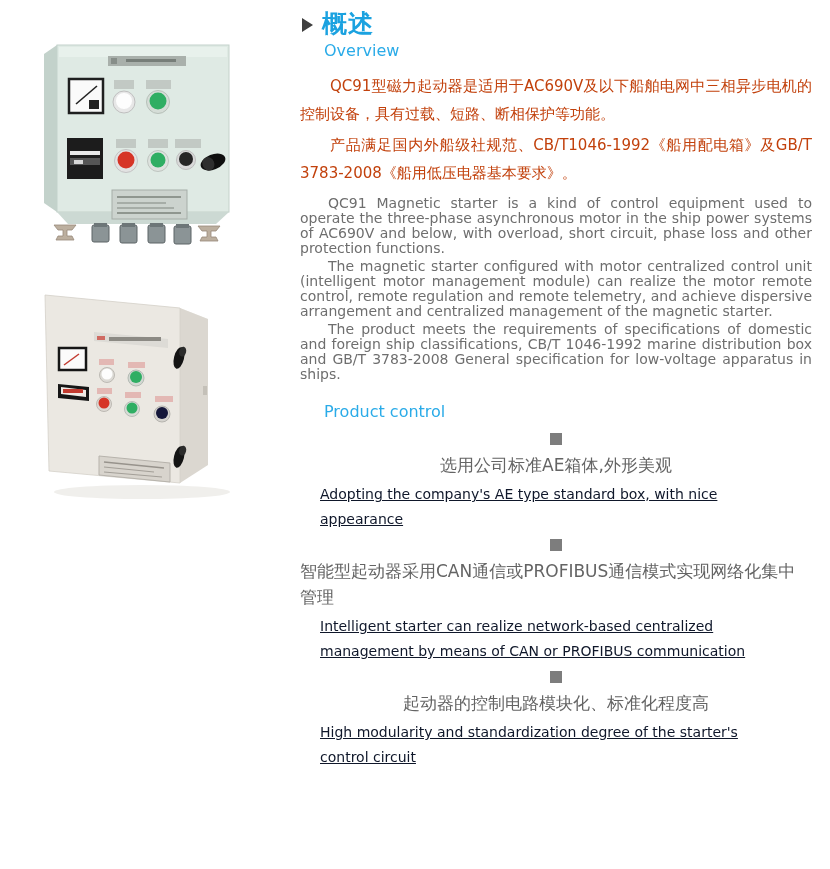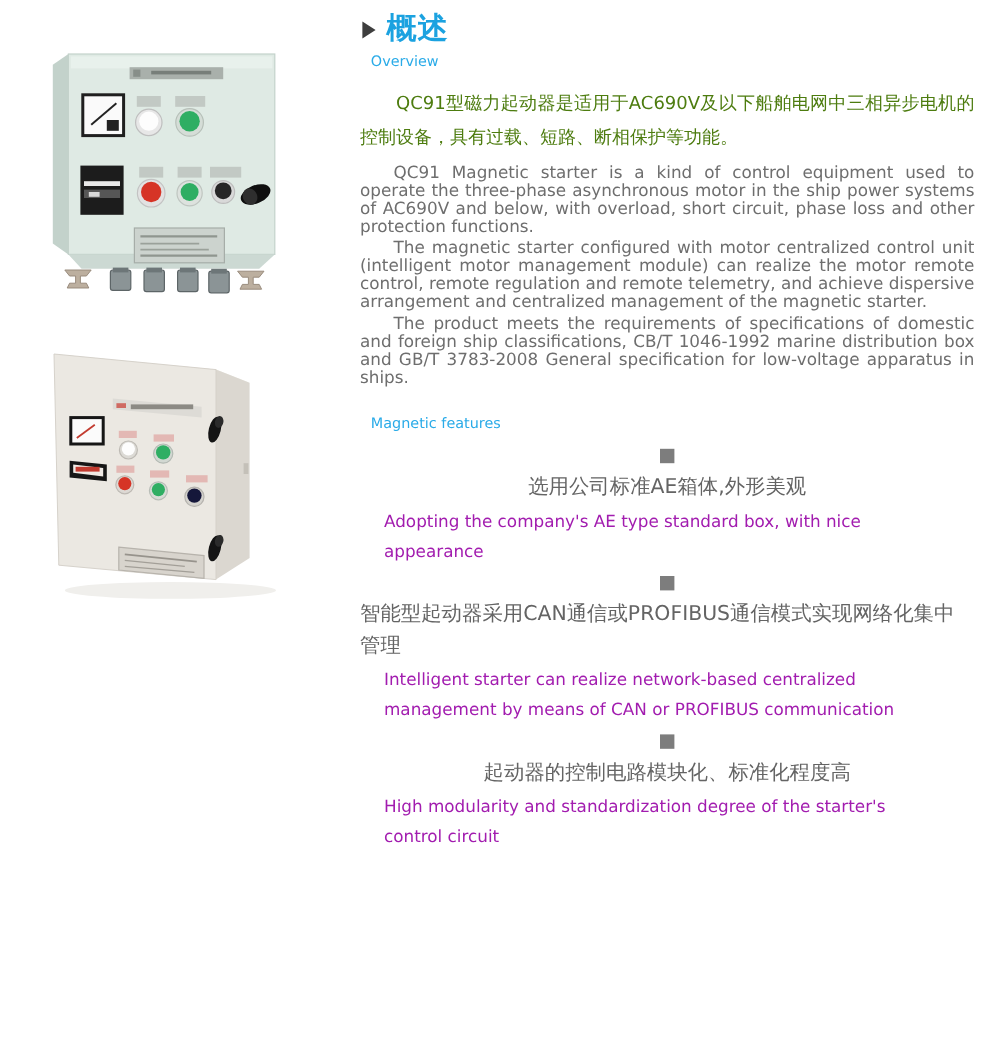--- a/index.html
+++ b/index.html
@@ -23,42 +23,42 @@
 
   .sec-head { display: flex; align-items: flex-start; }
   .tri {
     width: 0; height: 0; flex: 0 0 auto;
     border-left: 11px solid #3e3e3e;
     border-top: 7px solid transparent;
     border-bottom: 7px solid transparent;
     margin: 10px 9px 0 2px;
   }
   .h-zh { font-size: 25px; line-height: 32px; font-weight: bold; color: #1ba2e0; letter-spacing: 1px; }
-  .h-en { font-size: 12px; line-height: 20px; color: #2aabe8; margin: 1px 0 11px 9px; }
+  .h-en { font-size: 16px; line-height: 20px; color: #2aabe8; margin: 1px 0 11px 24px; }
 
   .para-zh {
-    font-size: 15px; line-height: 28px; color: #4d7c0f;
+    font-size: 15px; line-height: 28px; color: #c2410c;
     text-align: justify; text-indent: 2em; margin-bottom: 3px;
   }
   .block-en { margin-top: 9px; }
   .para-en {
     font-size: 14px; line-height: 15px; color: #6e6e6e;
     text-align: justify; text-indent: 2em; margin-bottom: 3px;
   }
 
   .features { margin-top: 20px; }
   .feature { margin-bottom: 4px; }
   .feature-zh {
     display: flex; align-items: center; gap: 7px;
     font-size: 17px; line-height: 26px; color: #646464; margin-top: 7px; flex-direction: column;
   }
   .bullet { width: 12px; height: 12px; background: #7d7d7d; flex: 0 0 auto; }
   .feature-en {
     margin: 4px 30px 4px 20px;
-    font-size: 14px; line-height: 25px; color: #a21caf;
+    font-size: 14px; line-height: 25px; color: #0f172a; text-decoration: underline;
   }
 </style>
 </head>
 <body>
 
 <div class="page">
 
   <div class="left-col">
 
     <div class="fig-front">
@@ -235,30 +235,31 @@
   <div class="right-col">
 
     <div class="sec">
       <div class="sec-head">
         <span class="tri"></span>
         <span class="h-zh">概述</span>
       </div>
       <div class="h-en">Overview</div>
 
       <p class="para-zh">QC91型磁力起动器是适用于AC690V及以下船舶电网中三相异步电机的控制设备，具有过载、短路、断相保护等功能。</p>
+      <p class="para-zh">产品满足国内外船级社规范、CB/T1046-1992《船用配电箱》及GB/T 3783-2008《船用低压电器基本要求》。</p>
 
       <div class="block-en">
         <p class="para-en">QC91 Magnetic starter is a kind of control equipment used to operate the three-phase asynchronous motor in the ship power systems of AC690V and below, with overload, short circuit, phase loss and other protection functions.</p>
         <p class="para-en">The magnetic starter configured with motor centralized control unit (intelligent motor management module) can realize the motor remote control, remote regulation and remote telemetry, and achieve dispersive arrangement and centralized management of the magnetic starter.</p>
         <p class="para-en">The product meets the requirements of specifications of domestic and foreign ship classifications, CB/T 1046-1992 marine distribution box and GB/T 3783-2008 General specification for low-voltage apparatus in ships.</p>
       </div>
     </div>
 
     <div class="sec features">
-      <div class="h-en">Magnetic features</div>
+      <div class="h-en">Product control</div>
 
       <div class="feature">
         <div class="feature-zh">
           <span class="bullet"></span>
           <span>选用公司标准AE箱体,外形美观</span>
         </div>
         <div class="feature-en">Adopting the company's AE type standard box, with nice appearance</div>
       </div>
 
       <div class="feature">

